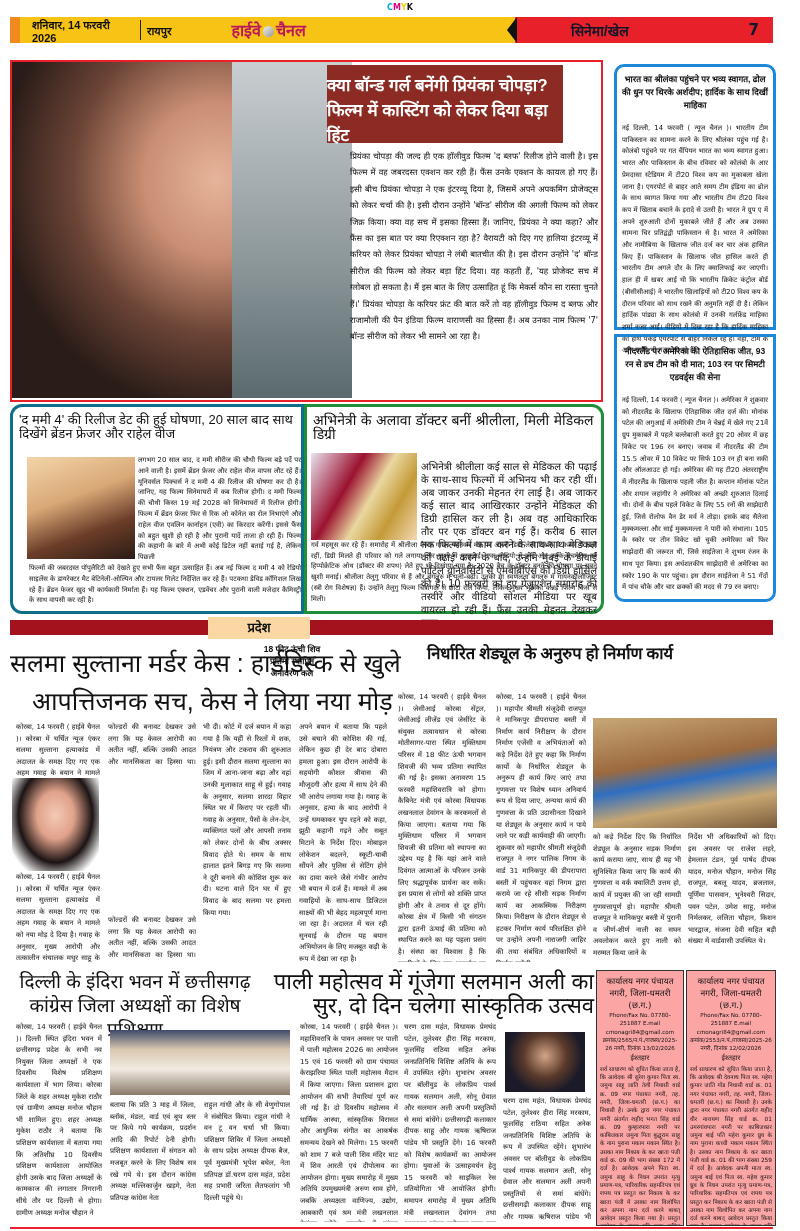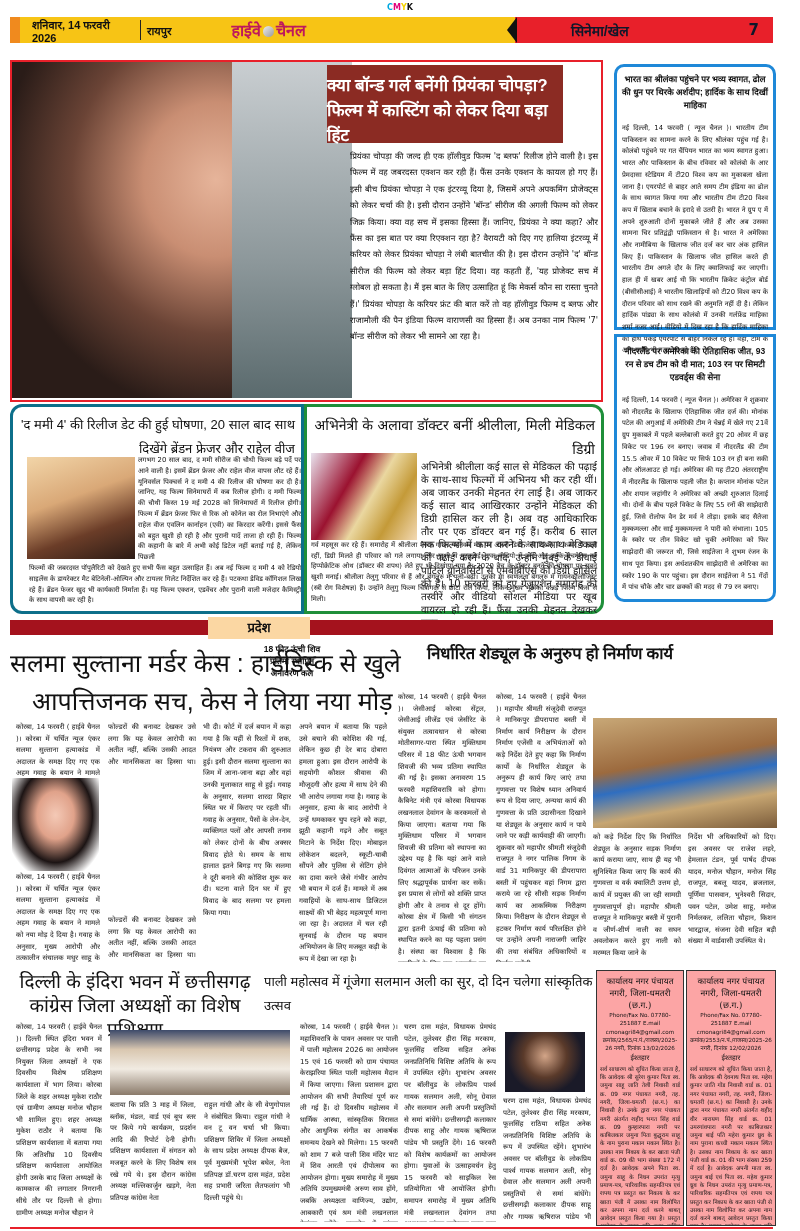--- a/index.html
+++ b/index.html
@@ -23,42 +23,42 @@
 .topborder{top:60px;left:10px;width:593px;height:342px;border:2px solid #e8202a}
 .headline-box{top:65px;left:327px;width:236px;height:78px;background:#8b2b23;color:#fff;text-align:left;font-size:17px;line-height:25px;padding-top:8px;font-family:"Liberation Sans",sans-serif;font-weight:bold}
 .body-priyanka{top:148px;left:350px;width:248px;font-size:8.3px;line-height:16.4px;color:#111;text-align:justify}
 
 .sports1{top:64px;left:614px;width:162px;height:266px;border:3px solid #1e88d8;border-radius:10px 10px 0 0;padding:6px 5px}
 .sports1 .h,.sports2 .h{font-size:8.5px;font-weight:bold;line-height:13px;text-align:center;font-family:"Liberation Sans",sans-serif}
 .sports1 .b,.sports2 .b{font-size:6.8px;line-height:11.7px;text-align:justify;margin-top:11px}
 .sports2{top:334px;left:614px;width:162px;height:268px;border:3px solid #1e88d8;border-radius:0 0 10px 10px;padding:8px 5px}
 
 .mummy{top:404px;left:10px;width:294px;height:210px;border:3px solid #0d6f8a;border-radius:12px 0 0 12px;padding:6px 6px;background:#fff}
-.mummy .h,.sree .h{font-size:13px;line-height:24px;text-align:right;font-family:"Liberation Sans",sans-serif}
+.mummy .h,.sree .h{font-size:13px;line-height:14px;text-align:left;font-family:"Liberation Sans",sans-serif}
 .mummy .photo{position:absolute;left:14px;top:50px;width:108px;height:102px;background:linear-gradient(160deg,#f2d5a8 0%,#d9a877 40%,#6b3d28 70%,#2b1b15)}
 .mummy .b{position:absolute;left:125px;top:48px;width:163px;font-size:6.8px;line-height:10.8px;text-align:justify}
 .mummy .b2{position:absolute;left:16px;top:156px;width:272px;font-size:6.8px;line-height:10.8px;text-align:justify}
 .sree{top:404px;left:304px;width:300px;height:210px;border:3px solid #1f8f3a;border-radius:0 12px 12px 0;padding:6px 6px;background:#fff}
 .sree .h{font-size:14px;font-family:"DejaVu Serif",serif}
 .sree .photo{position:absolute;left:4px;top:46px;width:106px;height:87px;background:linear-gradient(120deg,#e9e3ee 0%,#9b1230 35%,#ead7a0 55%,#c49a38 75%,#f3d9b3)}
 .sree .b{position:absolute;left:114px;top:53px;width:176px;font-size:10px;line-height:13px;text-align:justify}
 .sree .b2{position:absolute;left:4px;top:133px;width:286px;font-size:6.8px;line-height:10.7px;text-align:justify}
 
 .pradesh-bar{top:620px;left:10px;width:763px;height:15px;background:#a4121d}
 .pradesh-tab{top:617px;left:208px;width:102px;height:22px;background:#fbd7a3;text-align:center;font-size:13px;font-weight:bold;line-height:22px;font-family:"Liberation Sans",sans-serif}
 .salma-h{top:644px;left:10px;width:250px;font-size:25px;line-height:38px;font-family:"Liberation Sans",sans-serif;white-space:nowrap}
 .shiv-h{top:643px;left:262px;width:60px;font-size:8.5px;line-height:12px;font-weight:bold;text-align:center;font-family:"Liberation Sans",sans-serif}
 .mahapaur-h{top:642px;left:327px;width:446px;font-size:16.5px;line-height:24px;text-align:center;font-weight:bold;font-family:Liberation Serif, serif}
 .cols{font-size:7px;line-height:11.6px;text-align:justify}
 .ph-salma{top:778px;left:12px;width:87px;height:93px;background:radial-gradient(ellipse at 50% 40%,#f4c9b6 0%,#e0a28a 30%,#1c1414 60%,#fff 85%)}
 .ph-mahapaur{top:718px;left:593px;width:184px;height:110px;background:linear-gradient(170deg,#c8a877 0%,#9c6a3e 40%,#2f6ec0 55%,#c7a672 75%,#7a5b3a)}
 .ph-congress{top:1030px;left:110px;width:180px;height:65px;background:linear-gradient(180deg,#3d4a6a 0%,#d9c7b0 30%,#f1ebe2 60%,#8a7a6a)}
 .ph-pali{top:1032px;left:505px;width:80px;height:60px;background:radial-gradient(circle at 50% 40%,#d3a588 0%,#5a3a2a 40%,#1a1a28 70%)}
 .delhi-h{top:970px;left:10px;width:250px;font-size:19px;line-height:24px;text-align:center;font-family:"Liberation Sans",sans-serif}
-.pali-h{top:970px;left:264px;width:330px;font-size:13px;line-height:24px;text-align:left;font-family:"Liberation Sans",sans-serif}
+.pali-h{top:970px;left:264px;width:330px;font-size:22px;line-height:24px;text-align:right;font-family:"Liberation Sans",sans-serif}
 .ad{border:1.5px solid #333;padding:4px 3px;font-size:5.8px;line-height:8.3px;text-align:justify;background:#fca5a5}
 .ad .t{font-size:8.5px;line-height:12px;text-align:center;font-family:"DejaVu Serif",serif}
 .ad .c{text-align:center;font-size:5.6px}
 .ad .i{text-align:center;font-size:7px;margin:2px 0}
 .redline{top:1227px;left:10px;width:763px;height:2px;background:#e8202a}
 </style>
 </head>
 <body>
 
 <div class="abs cmyk"><span class="c">C</span><span class="m">M</span><span class="y">Y</span><span class="k">K</span></div>

